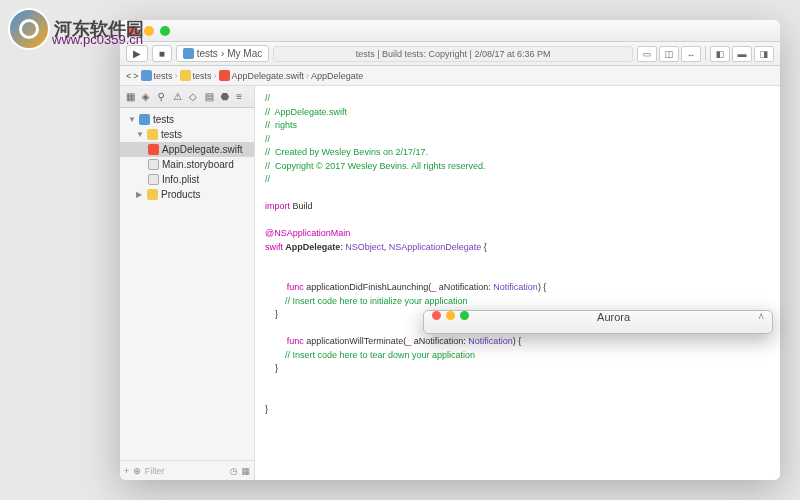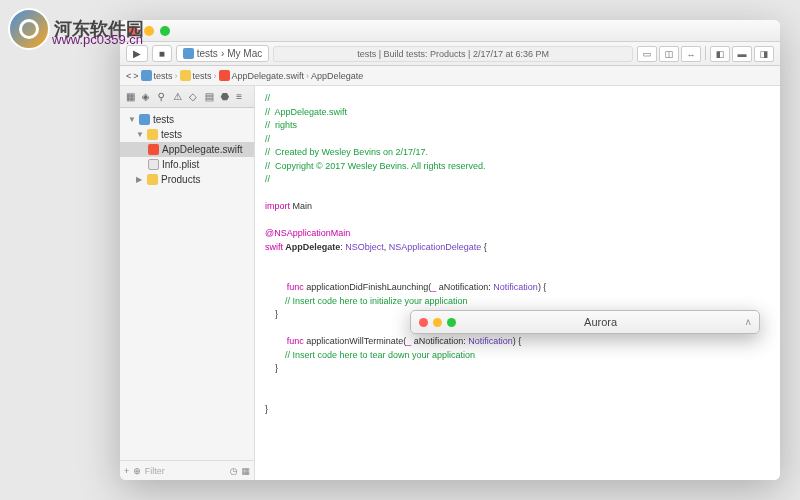--- a/index.html
+++ b/index.html
@@ -45,21 +45,21 @@
 .fi-plist{background:#e8e8e8;border:1px solid #aaa}
 .sb-bottom{height:20px;border-top:1px solid #ddd;display:flex;align-items:center;padding:0 4px;gap:4px;font-size:9px;color:#888}
 .sb-btn{cursor:pointer}
 .sb-filter{flex:1;color:#aaa}
 .editor{flex:1;background:#fff;font-family:Menlo,Monaco,monospace;font-size:9px;line-height:1.5;padding:6px 10px;overflow:auto;color:#333;white-space:pre}
 .c-comment{color:#1a9f3e}
 .c-keyword{color:#c800a4}
 .c-type{color:#6f42c1}
 .c-attr{color:#c800a4}
 .c-func{color:#333}
-.popup{position:absolute;top:310px;left:410px;width:350px;height:24px;background:linear-gradient(#fafafa,#ededed);border:1px solid #bbb;border-radius:5px;box-shadow:0 6px 20px rgba(0,0,0,0.3);display:flex;align-items:center;padding:0 8px;z-index:50}
+.popup{position:absolute;top:310px;left:423px;width:350px;height:24px;background:linear-gradient(#fafafa,#ededed);border:1px solid #bbb;border-radius:5px;box-shadow:0 6px 20px rgba(0,0,0,0.3);display:flex;align-items:flex-start;padding:0 8px;z-index:50}
 .popup .traffic{gap:5px}
 .popup .tl{width:9px;height:9px}
 .popup-title{flex:1;text-align:center;font-size:11px;color:#444}
 .popup-chev{font-size:10px;color:#888;cursor:pointer}
 </style>
 </head>
 <body>
 
 <div class="watermark">
   <div class="wm-logo">
@@ -85,21 +85,21 @@
     <div class="tb-btn">
         <span>■</span>
       </div>
     <div class="tb-btn">
       <span class="fi fi-proj"></span>
       <span>tests</span>
       <span>›</span>
       <span>My Mac</span>
     </div>
     <div class="tb-status">
-      <span>tests</span> | <span>Build tests: Products</span> | <span>2/17/17 at 6:36 PM</span>
+      <span>tests</span> | <span>Build tests: Copyright</span> | <span>2/08/17 at 6:36 PM</span>
     </div>
     <div class="tb-right">
       <div class="tb-icon">▭</div>
       <div class="tb-icon">◫</div>
       <div class="tb-icon">↔</div>
       <div class="tb-sep"></div>
       <div class="tb-icon">◧</div>
       <div class="tb-icon">▬</div>
       <div class="tb-icon">◨</div>
     </div>
@@ -149,20 +149,24 @@
         <div class="tree-item l1">
             <span class="disc">▼</span>
             <span class="fi fi-folder"></span>
             <span>tests</span>
           </div>
         <div class="tree-item l2 sel">
             <span class="fi fi-swift"></span>
             <span>AppDelegate.swift</span>
           </div>
         <div class="tree-item l2">
+            <span class="fi fi-sb"></span>
+            <span>Main.storyboard</span>
+          </div>
+        <div class="tree-item l2">
             <span class="fi fi-plist"></span>
             <span>Info.plist</span>
           </div>
         <div class="tree-item l1">
             <span class="disc">▶</span>
             <span class="fi fi-folder"></span>
             <span>Products</span>
           </div>
       </div>
       <div class="sb-bottom">
@@ -175,21 +179,21 @@
     </div>
 
     <div class="editor"><span class="c-comment">//</span>
 <span class="c-comment">//  AppDelegate.swift</span>
 <span class="c-comment">//  rights</span>
 <span class="c-comment">//</span>
 <span class="c-comment">//  Created by Wesley Bevins on 2/17/17.</span>
 <span class="c-comment">//  Copyright © 2017 Wesley Bevins. All rights reserved.</span>
 <span class="c-comment">//</span>
 
-<span class="c-keyword">import</span><span> Main</span>
+<span class="c-keyword">import</span><span> Build</span>
 
 <span class="c-attr">@NSApplicationMain</span>
 <span class="c-keyword">swift</span><b> AppDelegate</b><span>: </span><span class="c-type">NSObject</span><span>, </span><span class="c-type">NSApplicationDelegate</span><span> {</span>
 
 
     <span class="c-keyword">func</span><span class="c-func"> applicationDidFinishLaunching</span><span>(</span><span class="c-keyword">_</span><span> aNotification: </span><span class="c-type">Notification</span><span>) {</span>
 <span class="c-comment">        // Insert code here to initialize your application</span>
 <span>    }</span>
 
     <span class="c-keyword">func</span><span class="c-func"> applicationWillTerminate</span><span>(</span><span class="c-keyword">_</span><span> aNotification: </span><span class="c-type">Notification</span><span>) {</span>

